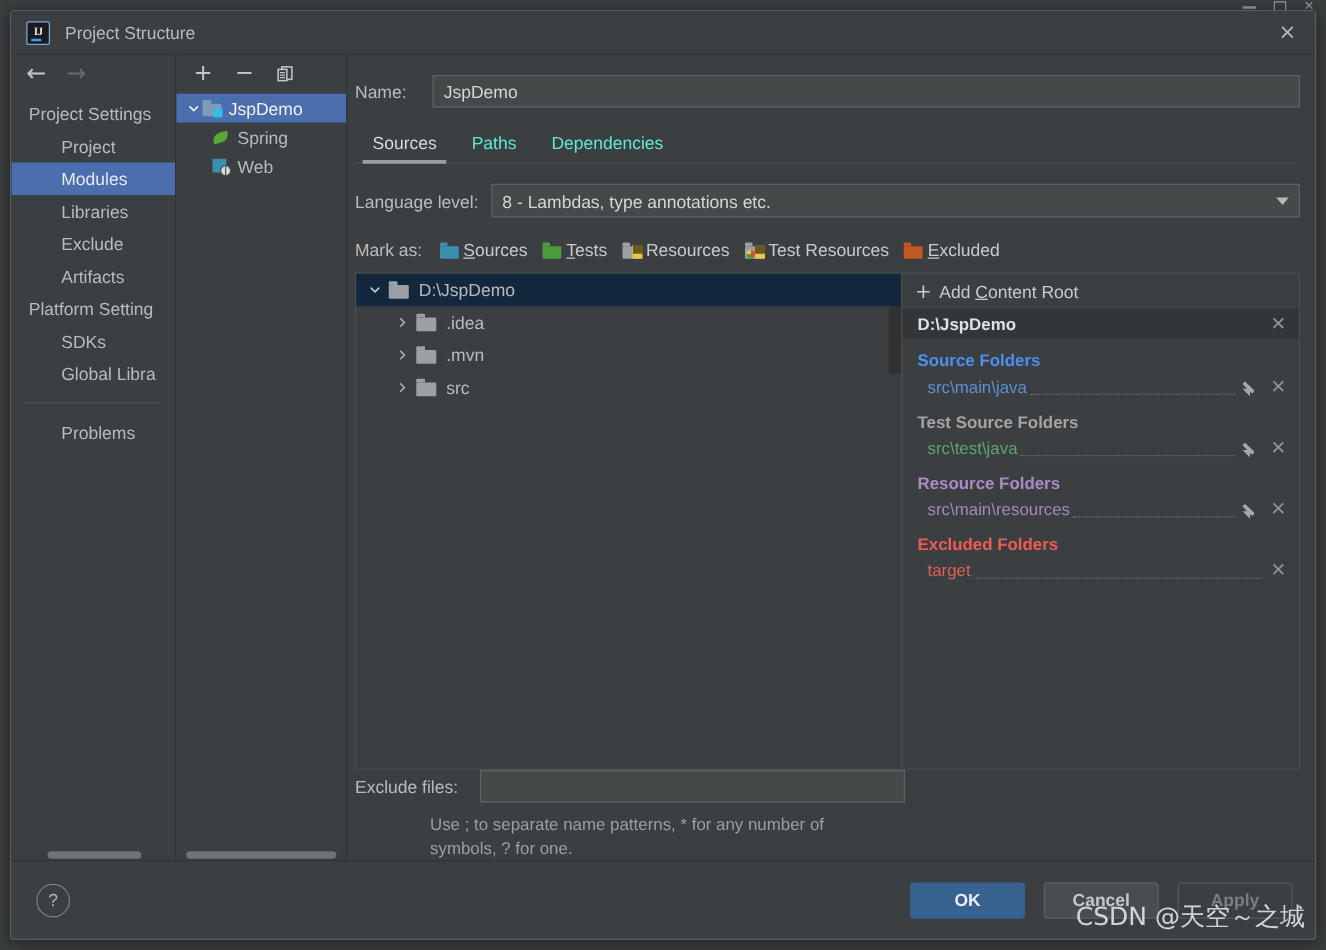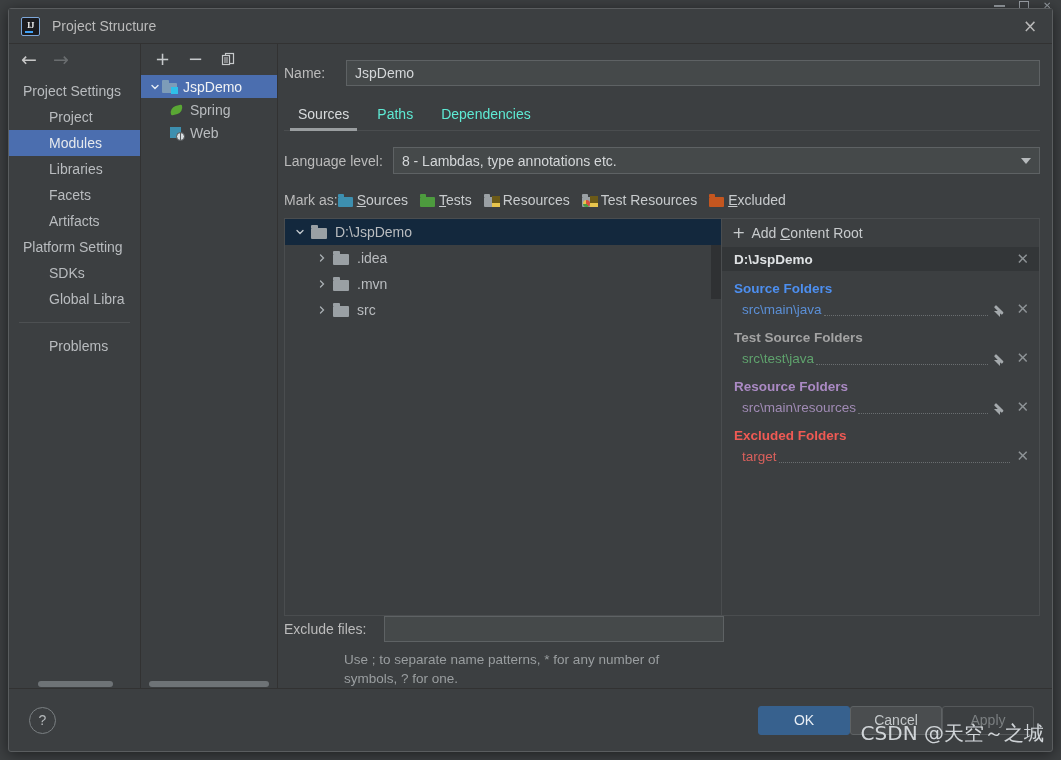--- a/index.html
+++ b/index.html
@@ -248,21 +248,21 @@
   .caret-dn {
     width: 0; height: 0; border-left: 5px solid transparent;
     border-right: 5px solid transparent; border-top: 6px solid #b6babc;
   }
 
   #markas-row {
     display: flex; align-items: center; gap: 0;
     margin: 18px 0 0 6px; font-size: 14px; color: #bbbbbb;
     white-space: nowrap;
   }
-  #markas-label { }
+  #markas-label { margin-right: 14px; }
   .mark-btn {
     display: inline-flex; align-items: center; gap: 4px;
     margin-right: 12px; cursor: pointer; color: #c8cbcd;
   }
   .mark-btn u { text-decoration: underline; }
   .fico { width: 15px; height: 13px; position: relative; flex: 0 0 15px; }
   .fico .tab-t { position: absolute; left: 0; top: 0; width: 6px; height: 3px; border-radius: 1px 1px 0 0; }
   .fico .body  { position: absolute; left: 0; top: 3px; width: 15px; height: 10px; border-radius: 1px; }
   .fico.sources .tab-t, .fico.sources .body { background: #3d8faf; }
   .fico.tests   .tab-t, .fico.tests   .body { background: #4d9b3e; }
@@ -399,21 +399,21 @@
     display: flex; align-items: center;
     padding: 0 18px 0 20px; position: relative;
   }
   #help-btn {
     width: 25px; height: 25px; border-radius: 50%;
     border: 1px solid #7a7f82; color: #b4b8ba;
     display: flex; align-items: center; justify-content: center;
     font-size: 14px; cursor: pointer; flex: 0 0 auto;
   }
   #footer-buttons {
-    margin-left: auto; display: flex; align-items: center; 
+    margin-left: auto; display: flex; align-items: center; gap: 15px; font-weight: bold;
   }
   .dlg-btn {
     height: 29px; min-width: 92px; padding: 0 18px;
     display: flex; align-items: center; justify-content: center;
     font-size: 14px; border-radius: 3px; cursor: pointer;
     box-sizing: border-box;
   }
   .dlg-btn.primary { background: #37618e; color: #e8eef5; border: 1px solid #37618e; }
   .dlg-btn.normal  { background: #4a4d4f; color: #c3c7c9; border: 1px solid #5e6264; }
   .dlg-btn.disabled{ background: #43464800; color: #7b7f81; border: 1px solid #55585a; }
@@ -453,21 +453,21 @@
     <div id="sidebar">
       <div id="sidebar-nav">
         <span class="navarrow on">←</span>
         <span class="navarrow off">→</span>
       </div>
       <div id="sidebar-list">
         <div class="side-item group">Project Settings</div>
         <div class="side-item child">Project</div>
         <div class="side-item child sel">Modules</div>
         <div class="side-item child">Libraries</div>
-        <div class="side-item child">Facets</div>
+        <div class="side-item child">Exclude</div>
         <div class="side-item child">Artifacts</div>
         <div class="side-item group">Platform Setting</div>
         <div class="side-item child">SDKs</div>
         <div class="side-item child">Global Libra</div>
         <div class="side-sep"></div>
         <div class="side-item child">Problems</div>
       </div>
       <div id="sidebar-hscroll">
         <div class="thumb"></div>
       </div>

